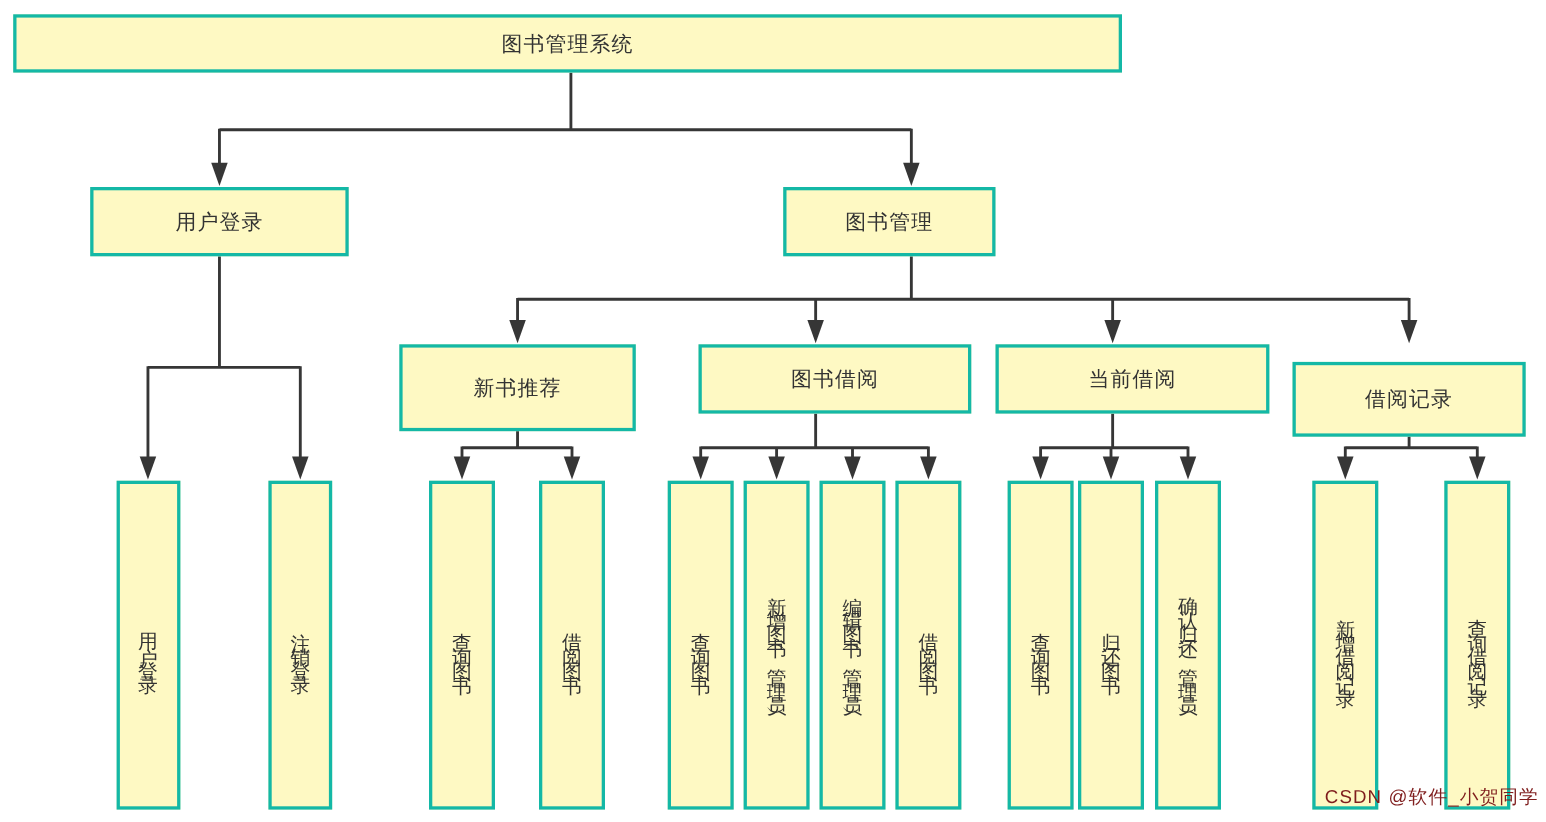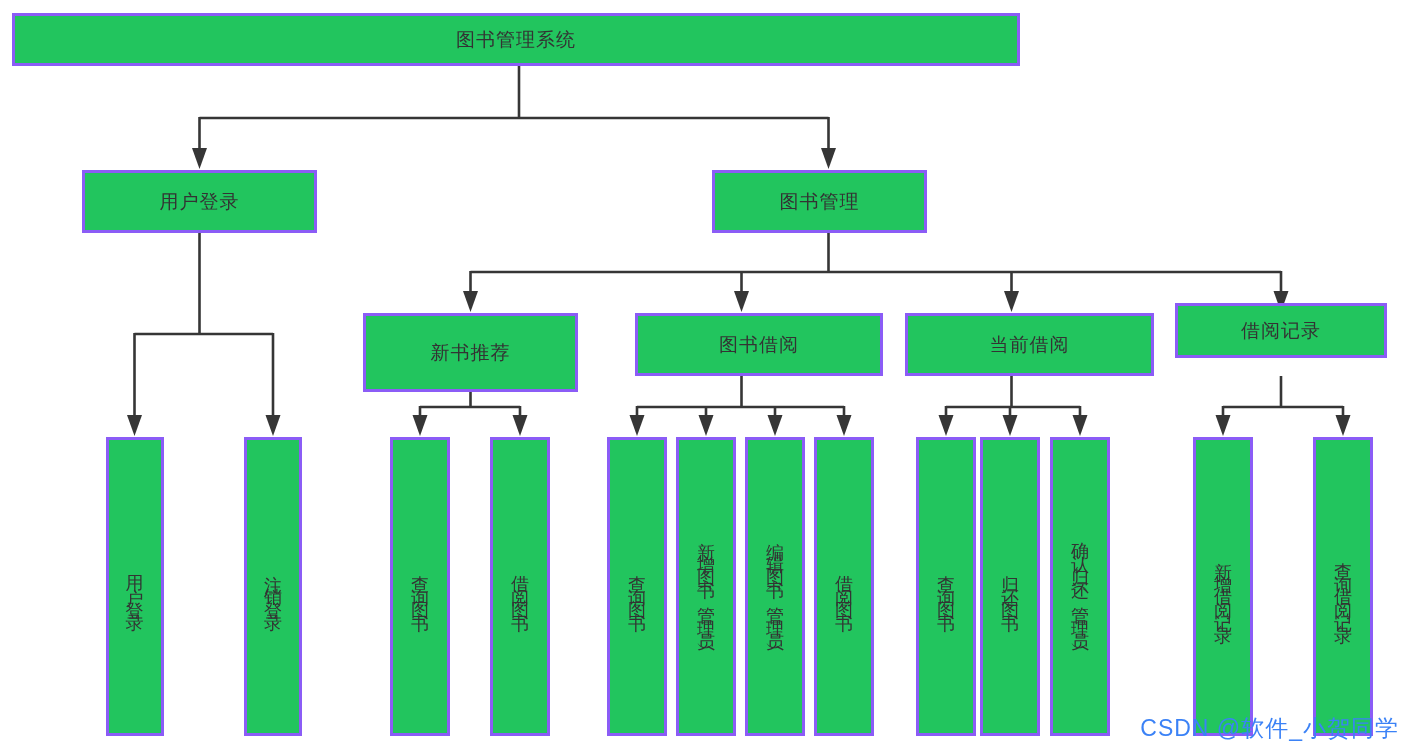--- a/index.html
+++ b/index.html
@@ -7,22 +7,22 @@
     position:relative;
     width:1405px;height:747px;
     background:#ffffff;
     font-family:"Liberation Sans","DejaVu Sans",sans-serif;
     overflow:hidden;
   }
   .wires{position:absolute;left:0;top:0;z-index:1;}
   .box{
     position:absolute;
     box-sizing:border-box;
-    border:3px solid #8b5cf6;
-    background:#22c55e;
+    border:3px solid #14b8a6;
+    background:#fef9c3;
     display:flex;
     align-items:center;
     justify-content:center;
     color:#333333;
     z-index:2;
   }
   .hlabel{
     font-size:19px;
     letter-spacing:1px;
     white-space:nowrap;
@@ -34,22 +34,22 @@
     font-size:18px;
     letter-spacing:13px;
     line-height:1;
     white-space:nowrap;
   }
   .watermark{
     position:absolute;
     right:6px;
     top:713px;
     z-index:3;
-    font-size:23px;
-    color:#3b82f6;
+    font-size:17px;
+    color:#7f1d1d;
     letter-spacing:1px;
     white-space:nowrap;
   }
 </style>
 </head>
 <body>
 
 <div class="canvas">
 
   <svg class="wires" width="1405" height="747" viewBox="0 0 1405 747">
@@ -92,34 +92,34 @@
     </g>
   </svg>
 
   <div class="box" style="left:12px;top:13px;width:1008px;height:53px">
     <span class="hlabel">图书管理系统</span>
   </div>
 
   <div class="box" style="left:82px;top:170px;width:235px;height:63px">
     <span class="hlabel">用户登录</span>
   </div>
-  <div class="box" style="left:712px;top:170px;width:215px;height:63px">
+  <div class="box" style="left:712px;top:170px;width:193px;height:63px">
     <span class="hlabel">图书管理</span>
   </div>
 
   <div class="box" style="left:363px;top:313px;width:215px;height:79px">
     <span class="hlabel">新书推荐</span>
   </div>
   <div class="box" style="left:635px;top:313px;width:248px;height:63px">
     <span class="hlabel">图书借阅</span>
   </div>
   <div class="box" style="left:905px;top:313px;width:249px;height:63px">
     <span class="hlabel">当前借阅</span>
   </div>
-  <div class="box" style="left:1175px;top:303px;width:212px;height:55px">
+  <div class="box" style="left:1175px;top:329px;width:212px;height:68px">
     <span class="hlabel">借阅记录</span>
   </div>
 
   <div class="box vbox" style="left:105.5px;width:58px">
     <span class="vlabel">用户登录</span>
   </div>
   <div class="box vbox" style="left:244px;width:58px">
     <span class="vlabel">注销登录</span>
   </div>
 

